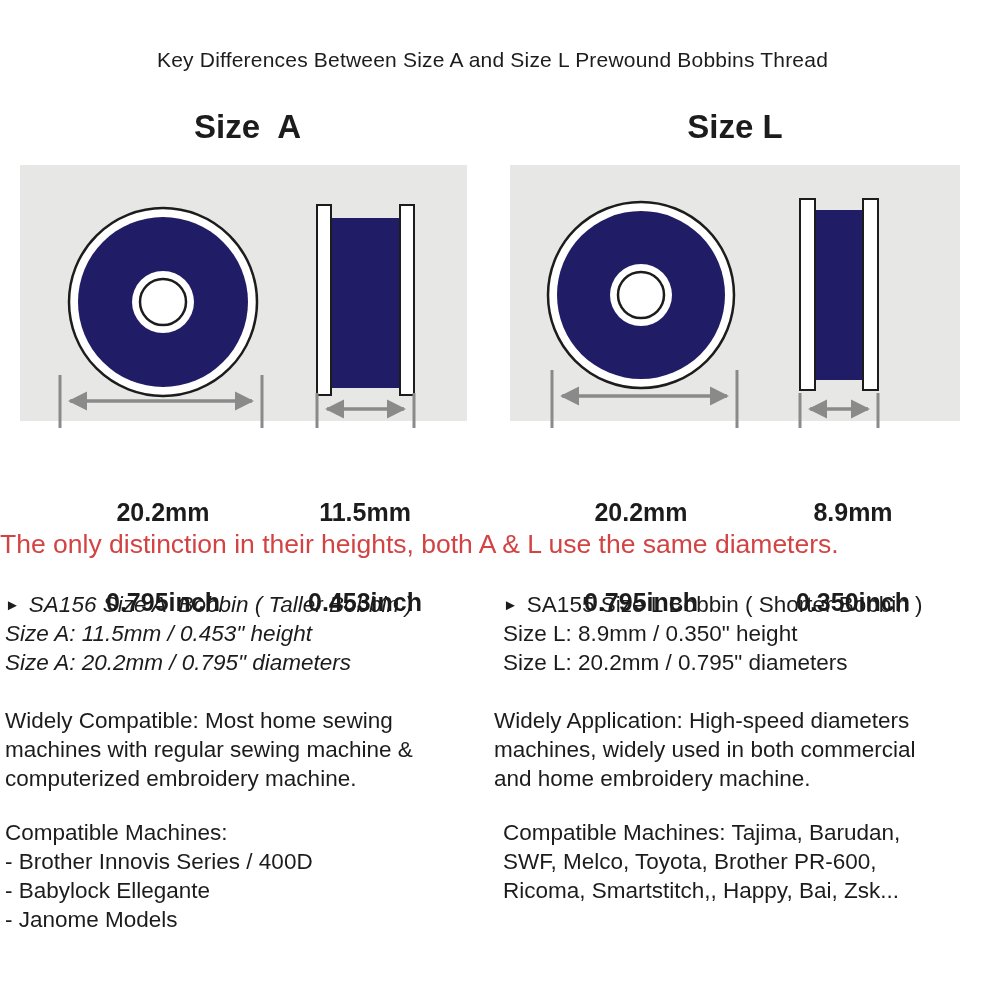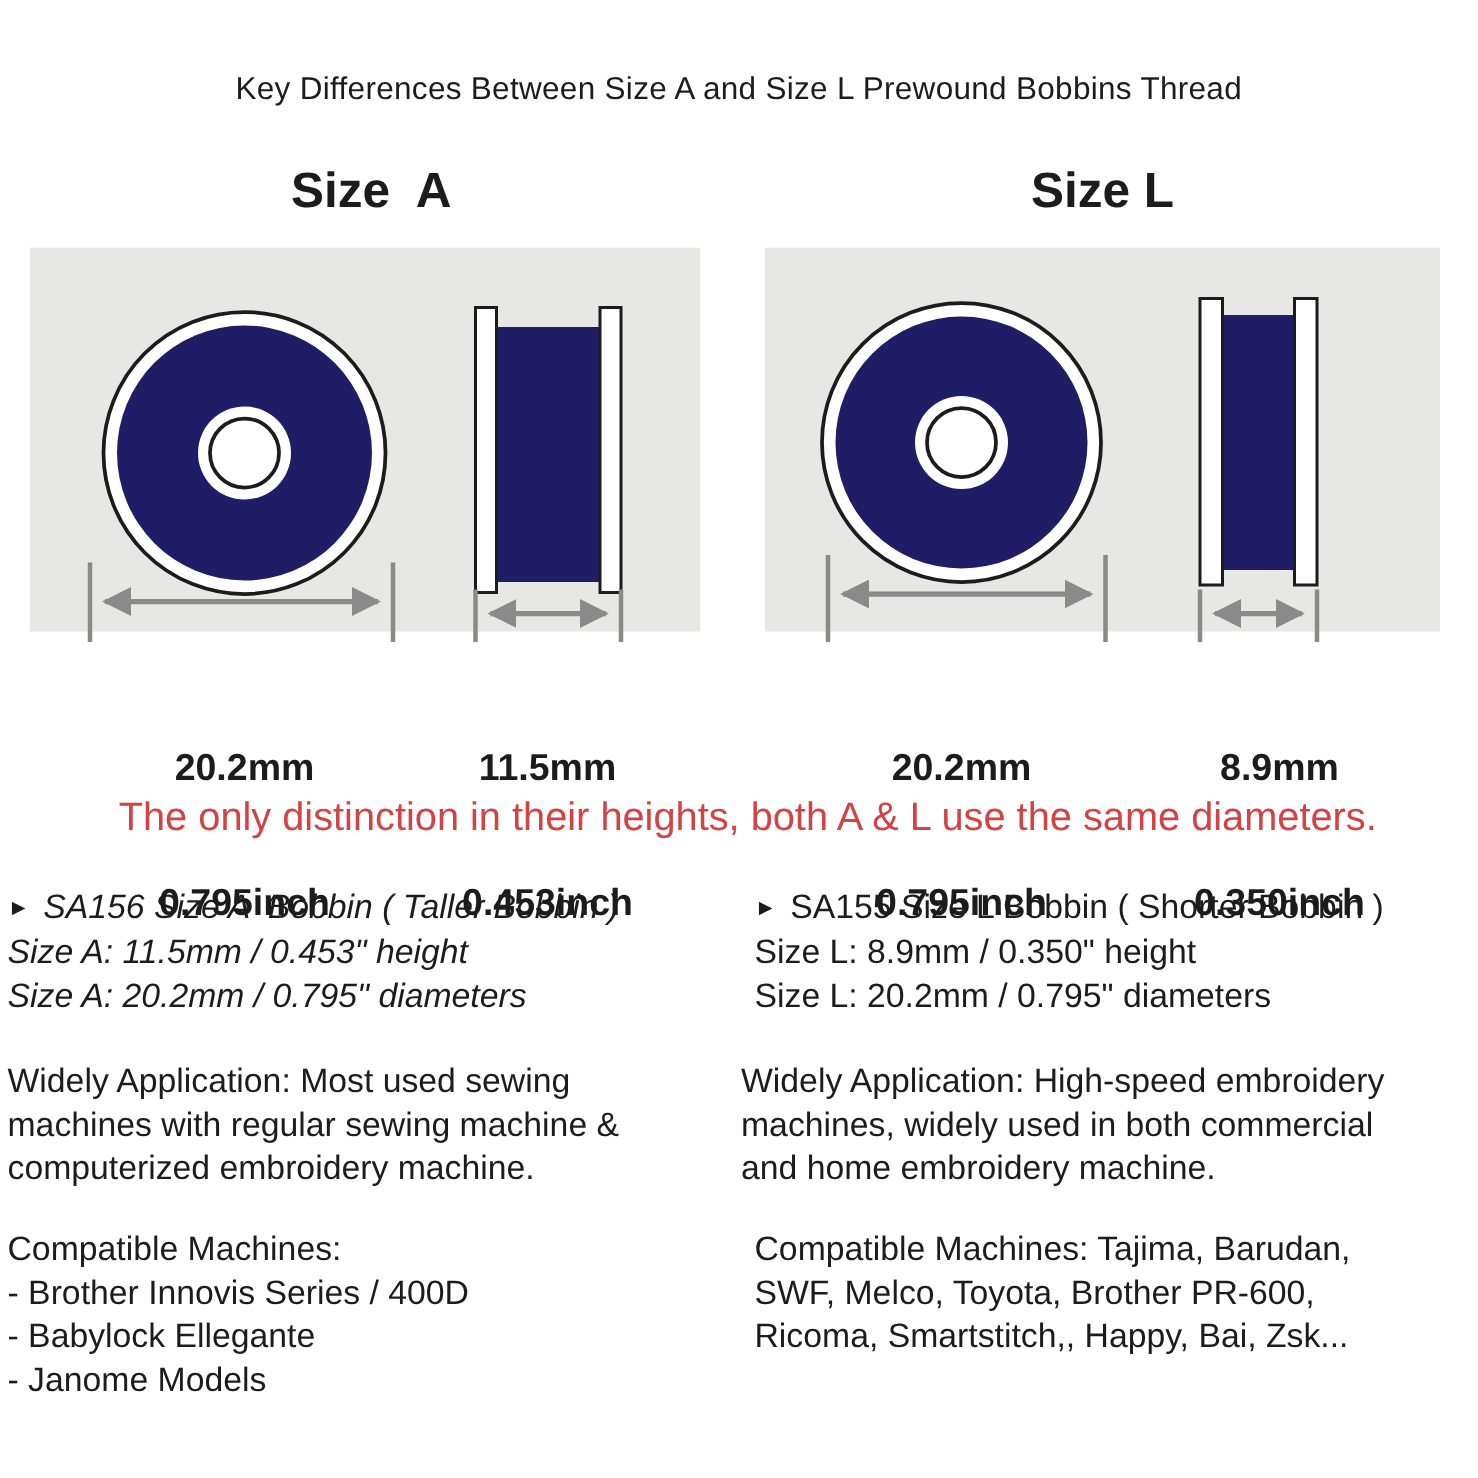--- a/index.html
+++ b/index.html
@@ -32,22 +32,22 @@
   .panel-l{left:510px;}
   .meas{
     top:437px;width:220px;text-align:center;
     font-size:25px;font-weight:bold;line-height:30px;white-space:pre;
   }
   .meas-a-front{left:53px;}
   .meas-a-side{left:255px;}
   .meas-l-front{left:531px;}
   .meas-l-side{left:743px;}
   .note-line{
-    top:529px;left:0;width:985px;text-align:center;
-    font-size:26.5px;color:var(--note-red);white-space:pre;padding-left:12px;
+    top:529px;left:0;width:985px;
+    font-size:26.5px;color:var(--note-red);white-space:pre;
   }
   .text-block{font-size:22.5px;line-height:29px;}
   .spec-block{top:590px;width:482px;}
   .spec-left{left:5px;font-style:italic;}
   .spec-right{left:503px;}
   .spec-title{white-space:pre;}
   .bullet{
     display:inline-block;font-size:15px;vertical-align:2px;
     margin-right:9px;color:var(--text-black);
   }
@@ -163,26 +163,26 @@
   <div class="spec-line">Size A: 11.5mm / 0.453" height</div>
   <div class="spec-line">Size A: 20.2mm / 0.795" diameters</div>
 </div>
 <div class="abs text-block spec-block spec-right">
   <div class="spec-title"><span class="bullet">►</span><span>SA155 Size L Bobbin ( Shorter Bobbin )</span></div>
   <div class="spec-line">Size L: 8.9mm / 0.350" height</div>
   <div class="spec-line">Size L: 20.2mm / 0.795" diameters</div>
 </div>
 
 <div class="abs text-block app-block app-left">
-  <div class="tline">Widely Application: Most used sewing</div>
+  <div class="tline">Widely Compatible: Most home sewing</div>
   <div class="tline">machines with regular sewing machine &amp;</div>
   <div class="tline">computerized embroidery machine.</div>
 </div>
 <div class="abs text-block app-block app-right">
-  <div class="tline">Widely Application: High-speed embroidery</div>
+  <div class="tline">Widely Application: High-speed diameters</div>
   <div class="tline">machines, widely used in both commercial</div>
   <div class="tline">and home embroidery machine.</div>
 </div>
 
 <div class="abs text-block compat-block compat-left">
   <div class="tline">Compatible Machines:</div>
   <div class="tline">- Brother Innovis Series / 400D</div>
   <div class="tline">- Babylock Ellegante</div>
   <div class="tline">- Janome Models</div>
 </div>

